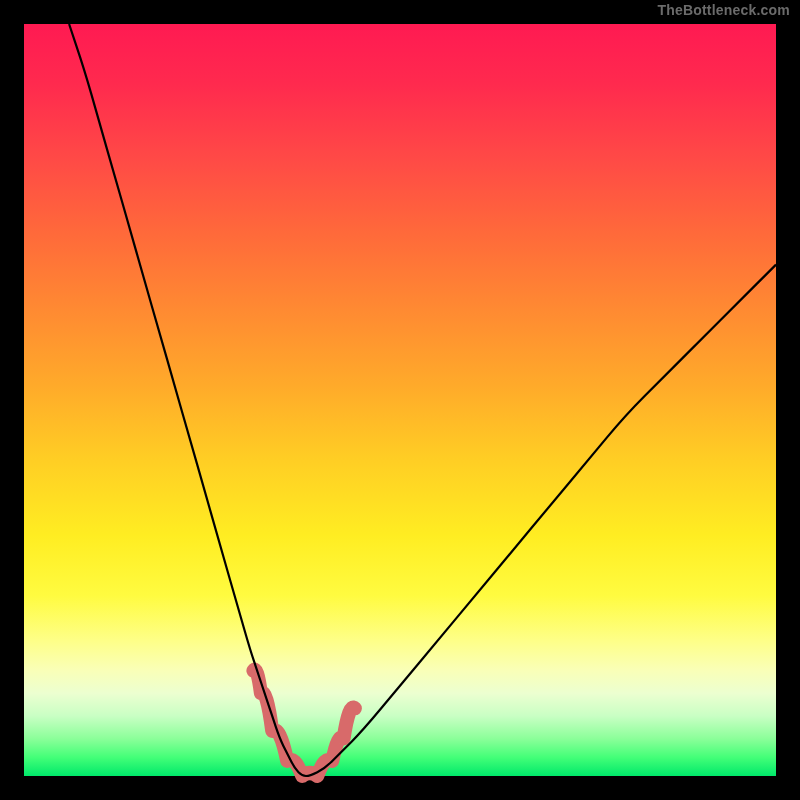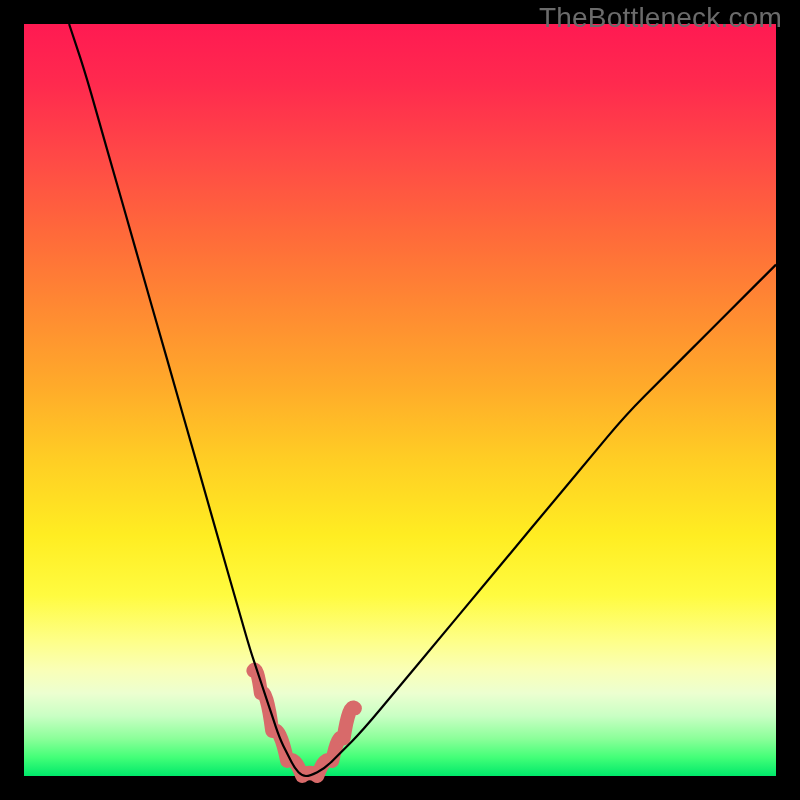--- a/index.html
+++ b/index.html
@@ -32,24 +32,24 @@
       #ecffd0 89%,
       #c9ffc4 92%,
       #8cff9a 95%,
       #44ff78 97.5%,
       #00e86a 100%
     );
   }
   .watermark {
     position: absolute;
     top: 2px;
-    right: 18px;
+    right: 10px;
     color: #6b6b6b;
-    font-size: 28px;
-    font-weight: 400;
+    font-size: 14px;
+    font-weight: 700;
     letter-spacing: 0.2px;
     z-index: 10;
   }
   svg.plot {
     position: absolute;
     left: 0;
     top: 0;
     width: 752px;
     height: 752px;
     overflow: visible;

